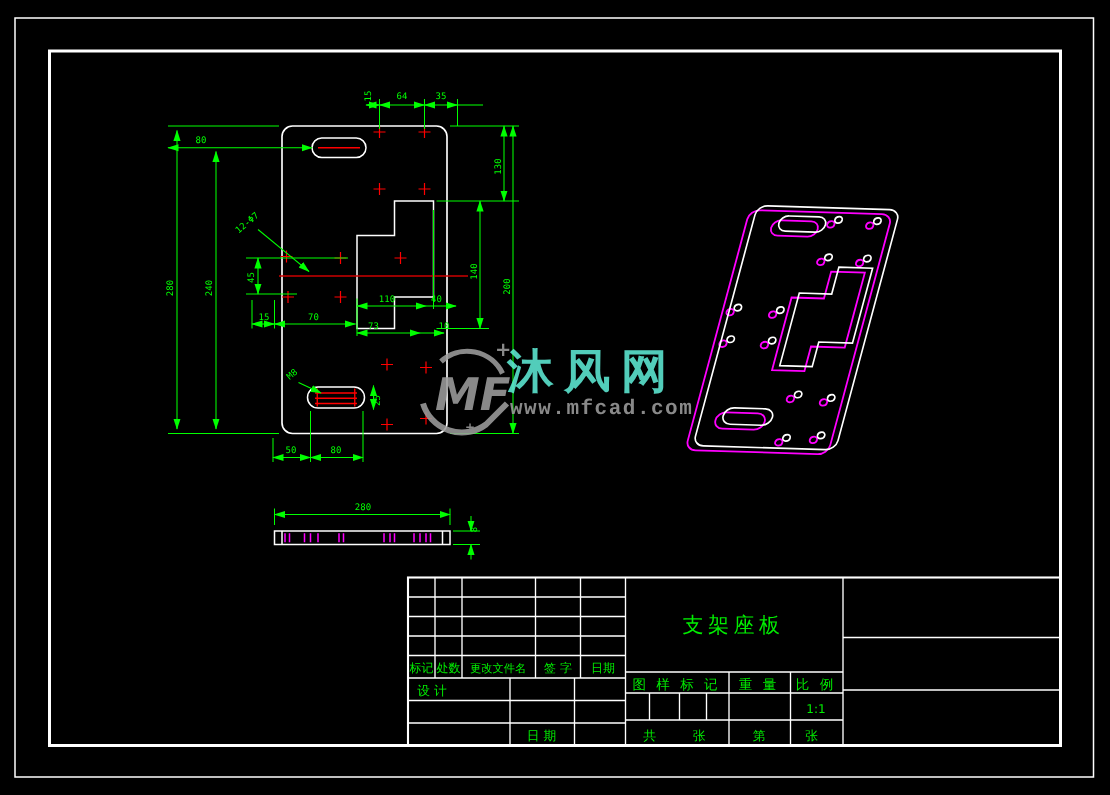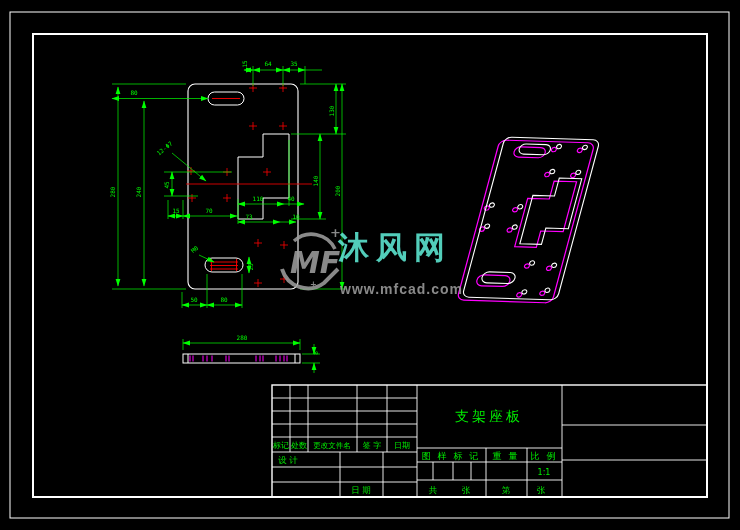--- a/index.html
+++ b/index.html
@@ -10,21 +10,21 @@
   .tb-text{fill:#00ee00;font-family:"DejaVu Sans",sans-serif;text-anchor:middle;}
   .white-line{stroke:#ffffff;fill:none;}
   .green-line{stroke:#00ff00;stroke-width:0.7;fill:none;}
   .red-line{stroke:#ff0000;stroke-width:0.9;fill:none;}
   .magenta{stroke:#ff00ff;fill:none;}
   #iso *{vector-effect:non-scaling-stroke;}
   #watermark{position:absolute;left:280px;top:225px;width:190px;height:66px;opacity:0.88;}
   #watermark .wm-name{position:absolute;left:58px;top:2px;color:#5eead4;font-size:31px;
       font-weight:bold;letter-spacing:7px;font-family:"DejaVu Sans",sans-serif;}
   #watermark .wm-url{position:absolute;left:60px;top:40px;color:#9d9d9d;font-size:14px;
-      font-weight:bold;letter-spacing:1px;font-family:Liberation Sans, sans-serif;margin-top:16px;}
+      font-weight:bold;letter-spacing:1px;font-family:Liberation Mono, monospace;}
 </style>
 </head>
 <body>
 
 <div id="stage">
 
 <svg width="740" height="530" viewBox="0 0 740 530">
   <defs>
     <marker id="ar" markerWidth="9" markerHeight="9" refX="7" refY="4" orient="auto-start-reverse" markerUnits="userSpaceOnUse">
       <path d="M0,1.6 L7.5,4 L0,6.4 Z" fill="#00ff00"></path>

